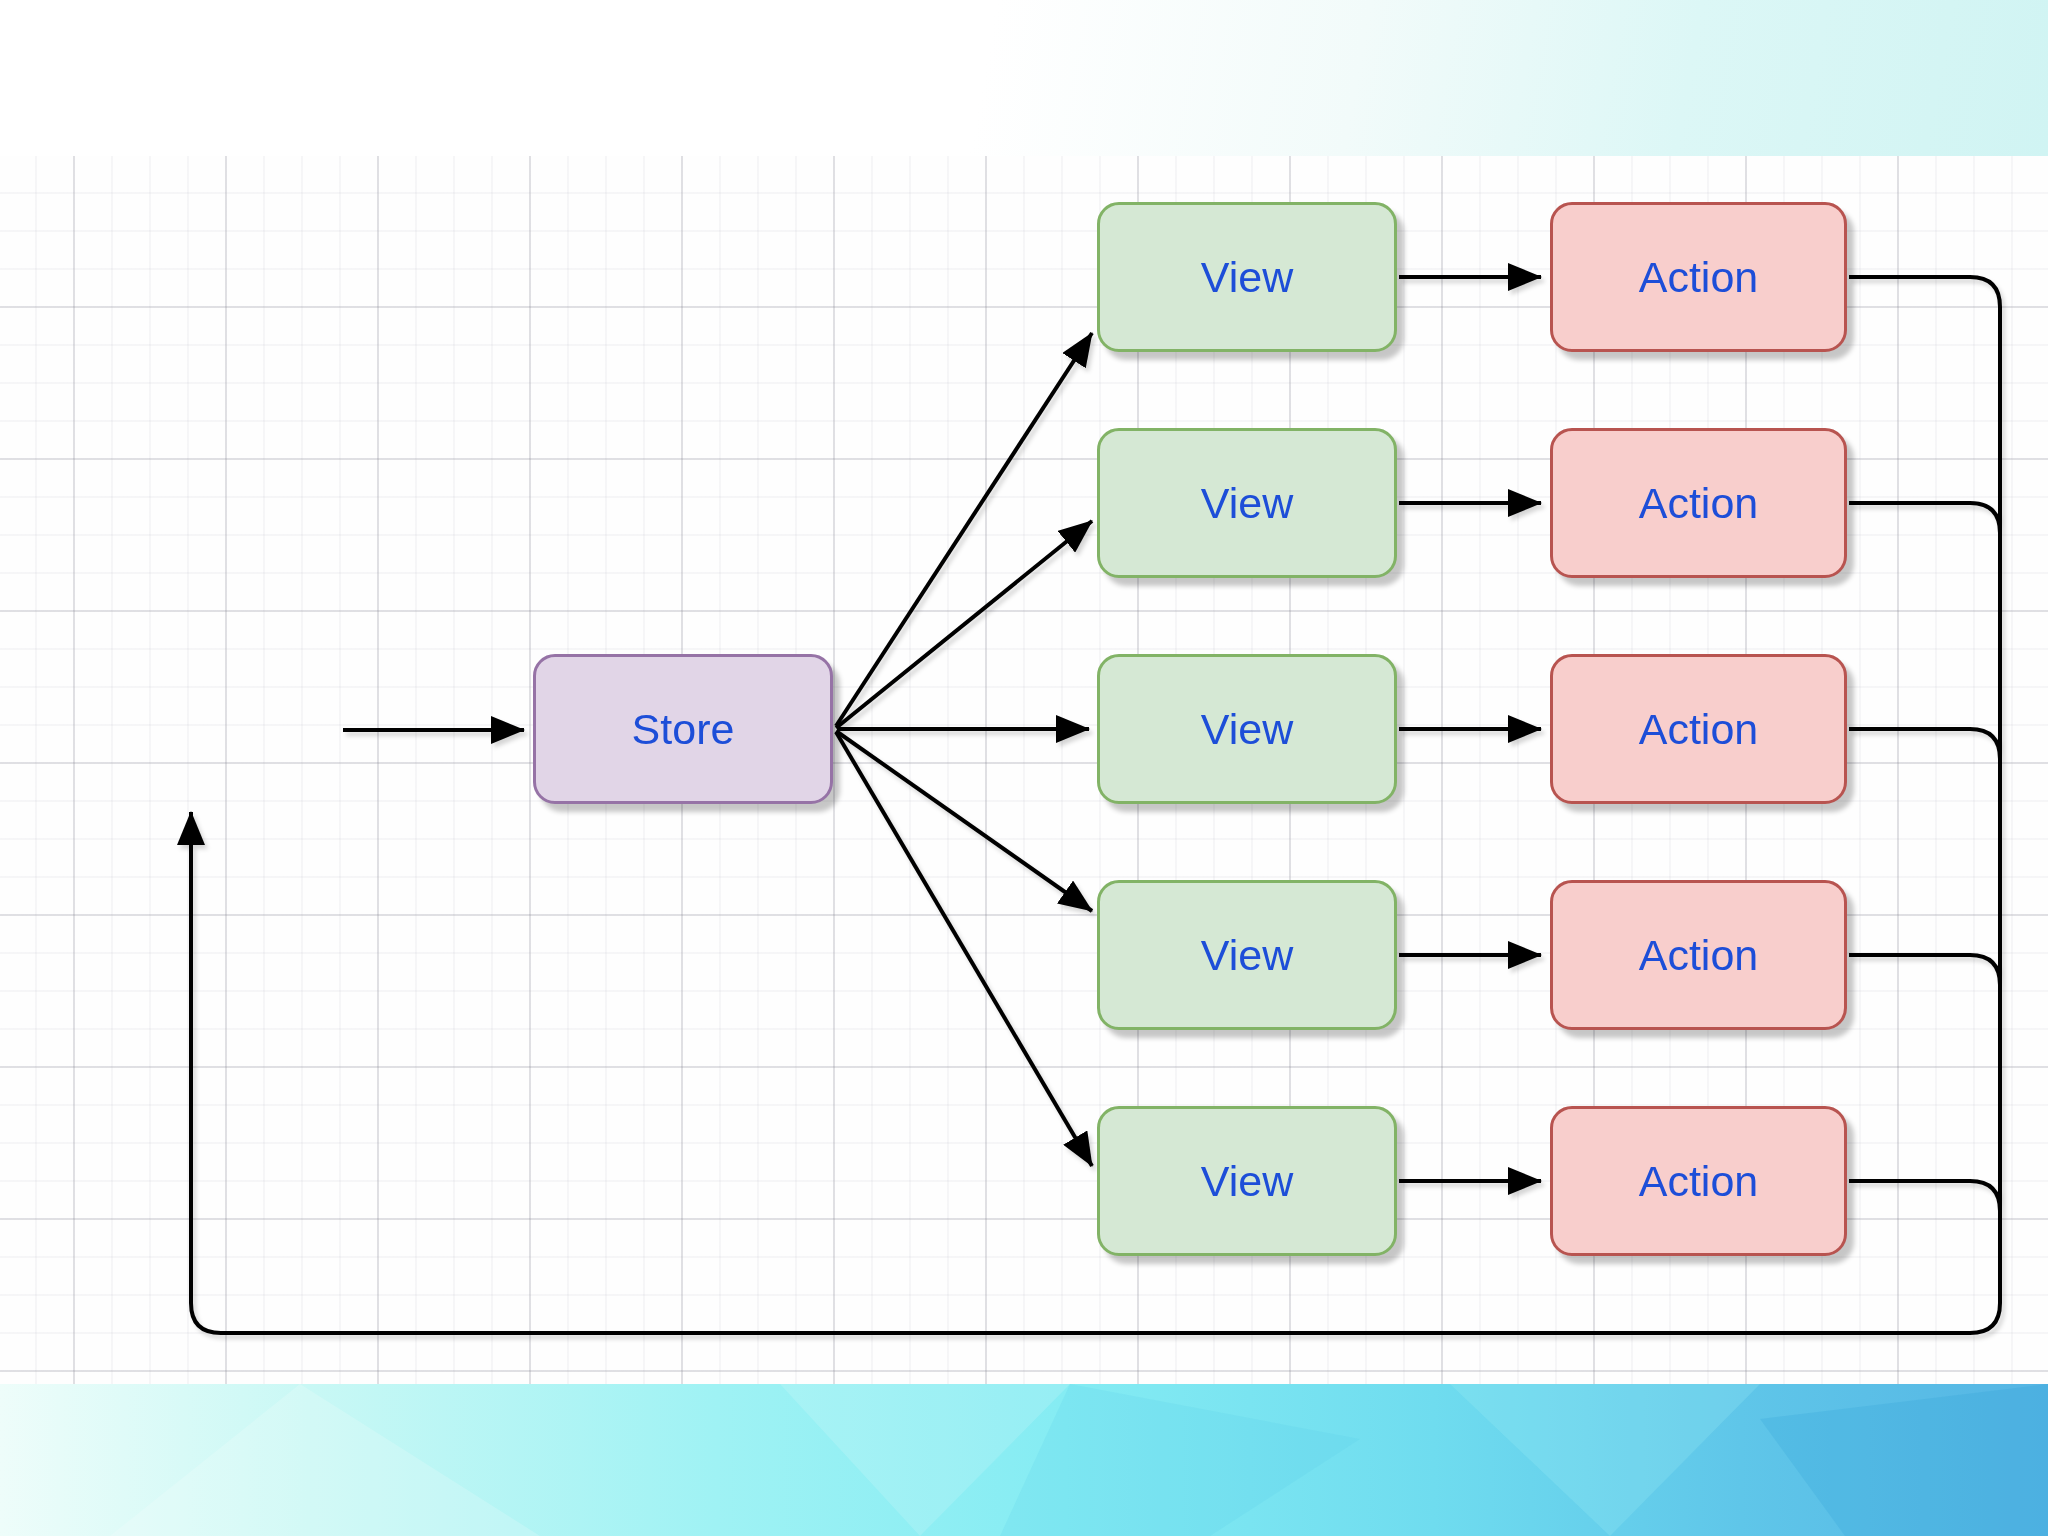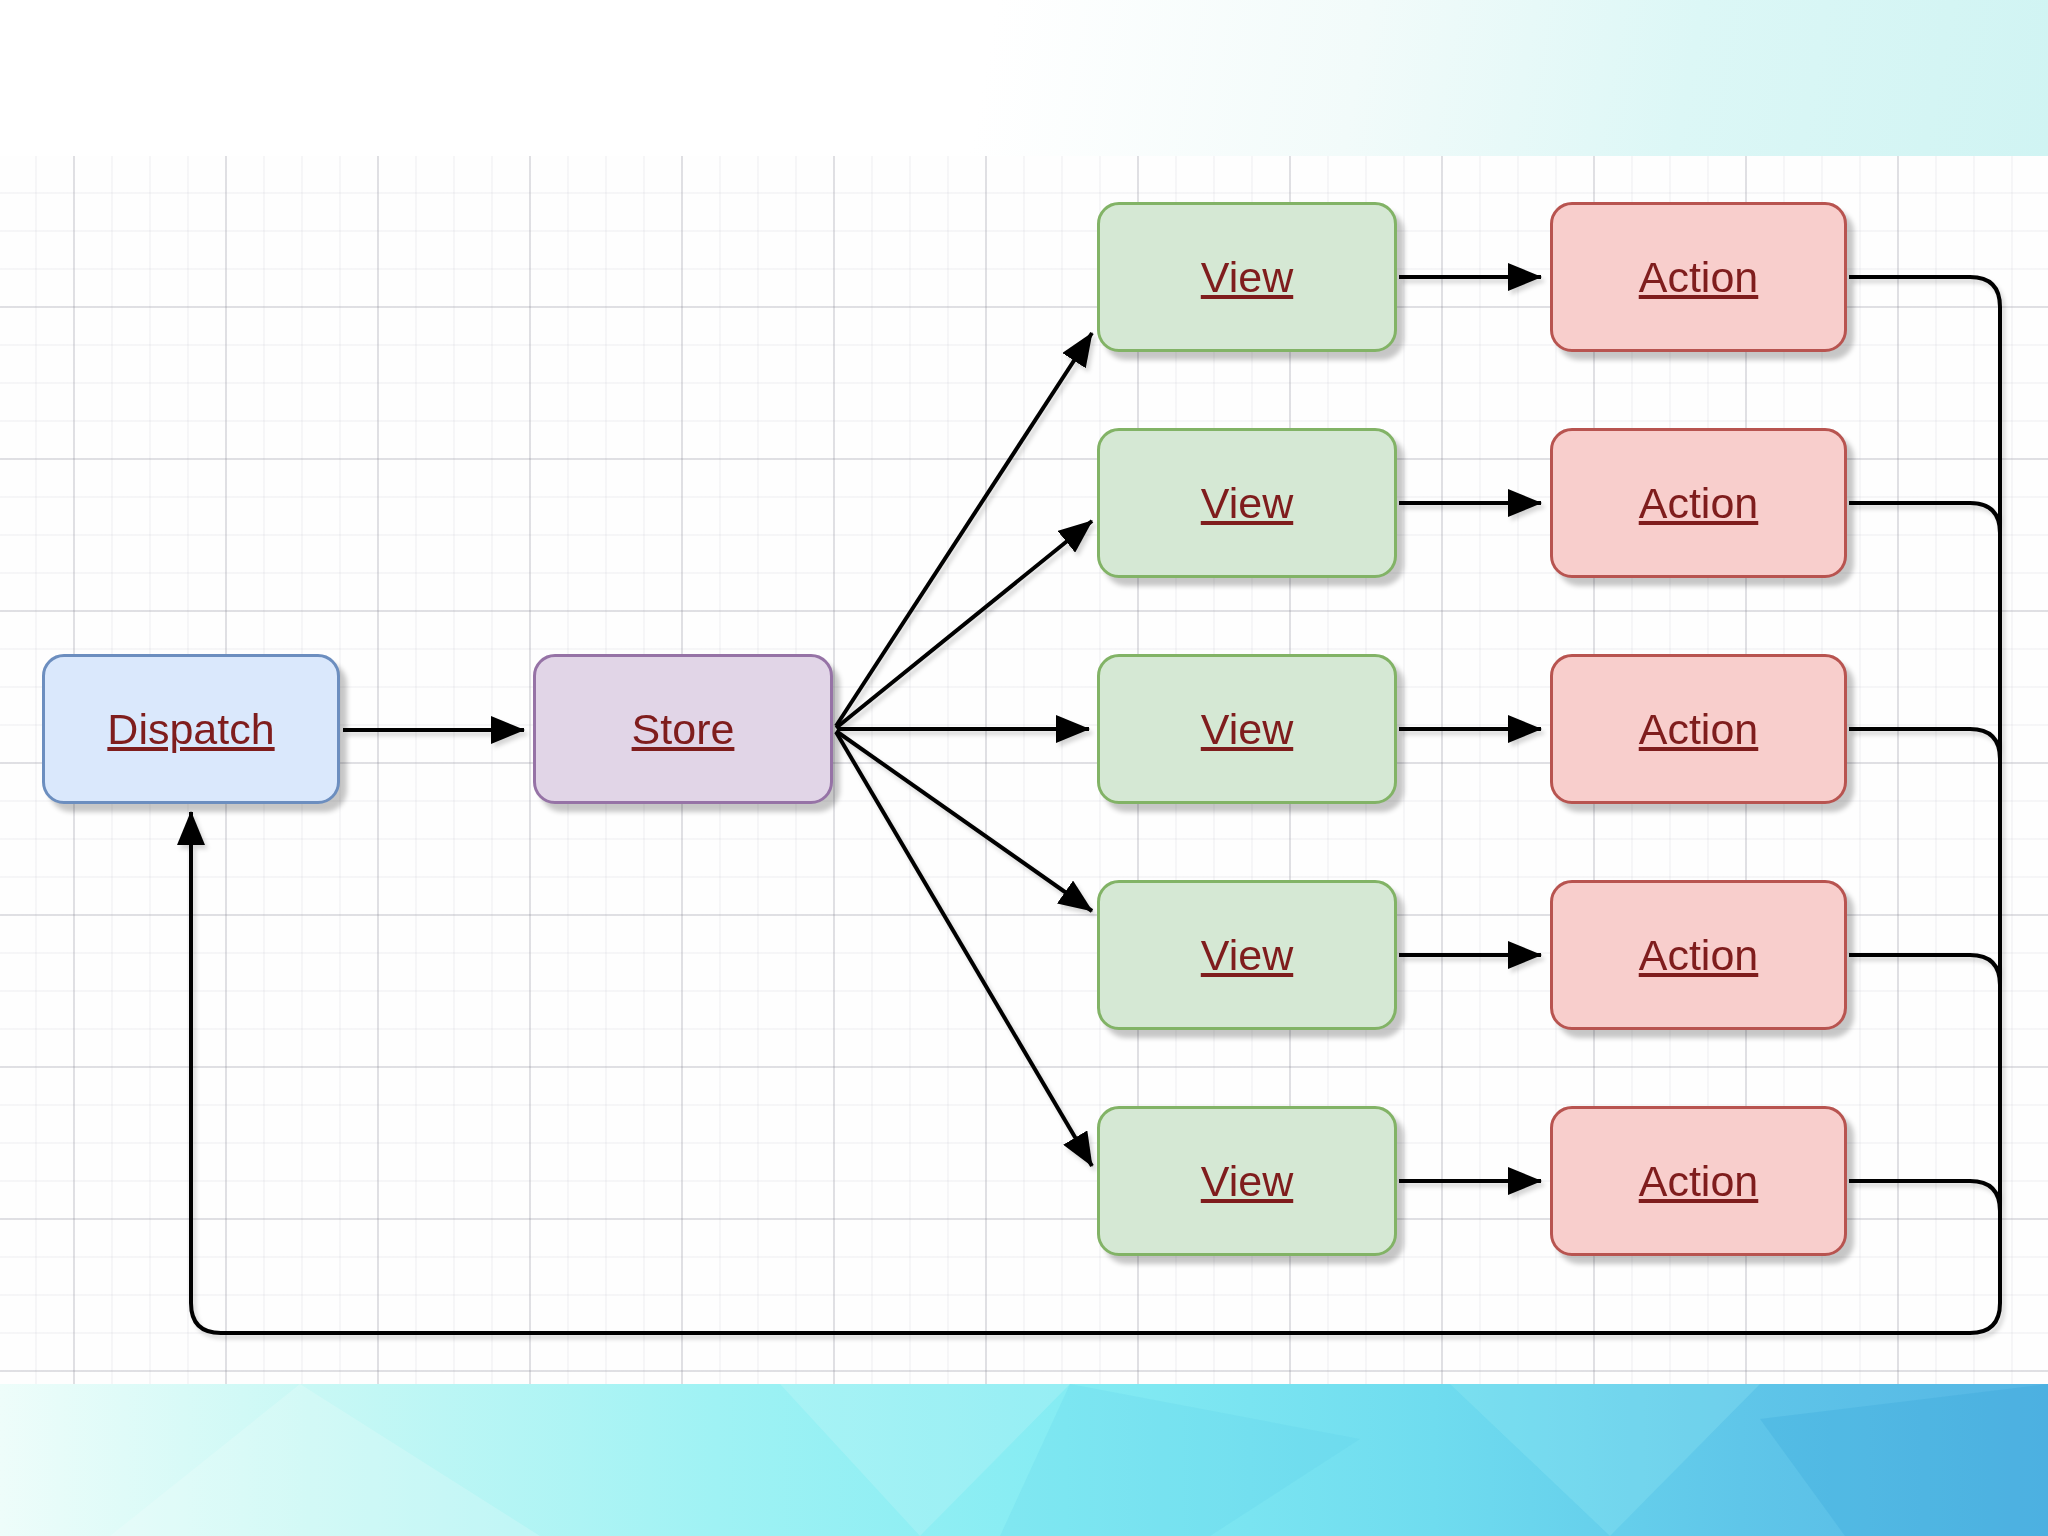--- a/index.html
+++ b/index.html
@@ -33,21 +33,21 @@
     position:absolute;left:0;top:0;width:2048px;height:1536px;
     filter:drop-shadow(3px 4px 2px rgba(0,0,0,0.16));
   }
   .nodes-layer{position:absolute;left:0;top:0;width:2048px;height:1536px;}
   .node{
     position:absolute;border:3px solid;border-radius:22px;
     display:flex;align-items:center;justify-content:center;
     box-shadow:7px 8px 5px rgba(0,0,0,0.22);
     box-sizing:border-box;
   }
-  .node span{font-size:43px;color:#7f1d1d;text-decoration:underline;}
+  .node span{font-size:43px;color:#1d4ed8;}
 </style>
 </head>
 <body>
 
 <div class="stage">
 
   <div class="top-band"></div>
 
   <div class="grid-area"></div>
 
@@ -92,23 +92,20 @@
         <path d="M 1399 1181 L 1541 1181" fill="none" stroke="#000000" stroke-width="4" marker-end="url(#arrowHead)"></path>
         <path d="M 1849 277 L 1970 277 Q 2000 277 2000 307 L 2000 1303 Q 2000 1333 1970 1333 L 221 1333 Q 191 1333 191 1303 L 191 812" fill="none" stroke="#000000" stroke-width="4" marker-end="url(#arrowHead)"></path>
         <path d="M 1849 503 L 1970 503 Q 2000 503 2000 533 L 2000 555" fill="none" stroke="#000000" stroke-width="4"></path>
         <path d="M 1849 729 L 1970 729 Q 2000 729 2000 759 L 2000 781" fill="none" stroke="#000000" stroke-width="4"></path>
         <path d="M 1849 955 L 1970 955 Q 2000 955 2000 985 L 2000 1007" fill="none" stroke="#000000" stroke-width="4"></path>
         <path d="M 1849 1181 L 1970 1181 Q 2000 1181 2000 1211 L 2000 1233" fill="none" stroke="#000000" stroke-width="4"></path>
       </g>
   </svg>
 
   <div class="nodes-layer" id="nodes-layer">
-      <div class="node" style="left: 42px; top: 654px; width: 298px; height: 150px; background: rgb(218, 232, 252); border-color: rgb(108, 142, 191);">
-        <span>Dispatch</span>
-      </div>
       <div class="node" style="left: 533px; top: 654px; width: 300px; height: 150px; background: rgb(225, 213, 231); border-color: rgb(150, 115, 166);">
         <span>Store</span>
       </div>
       <div class="node" style="left: 1097px; top: 202px; width: 300px; height: 150px; background: rgb(213, 232, 212); border-color: rgb(130, 179, 102);">
         <span>View</span>
       </div>
       <div class="node" style="left: 1097px; top: 428px; width: 300px; height: 150px; background: rgb(213, 232, 212); border-color: rgb(130, 179, 102);">
         <span>View</span>
       </div>
       <div class="node" style="left: 1097px; top: 654px; width: 300px; height: 150px; background: rgb(213, 232, 212); border-color: rgb(130, 179, 102);">

